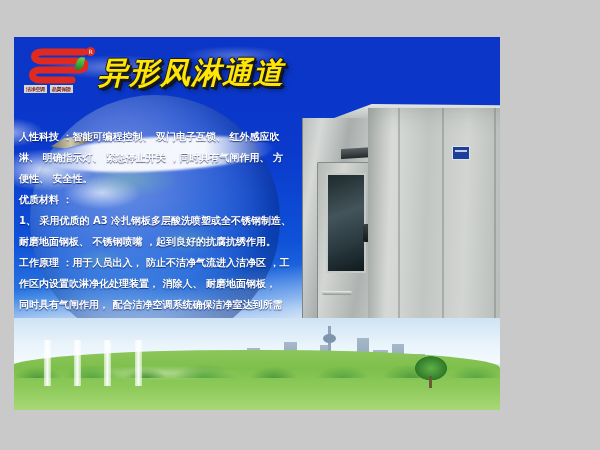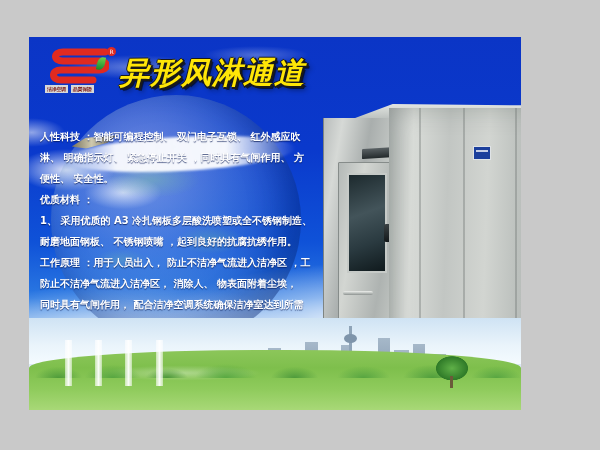--- a/index.html
+++ b/index.html
@@ -5,21 +5,21 @@
   html,body{margin:0;padding:0;}
   body{
     width:600px;height:450px;overflow:hidden;
     background:#c9c9c9;
     font-family:"DejaVu Sans","Liberation Sans",sans-serif;
   }
   #root{position:relative;width:600px;height:450px;}
 
   
   .poster{
-    position:absolute;left:29px;top:37px;width:492px;height:373px;
+    position:absolute;left:8px;top:37px;width:492px;height:373px;
     overflow:hidden;
     background:linear-gradient(180deg,#0b35c6 0%,#0a39cc 30%,#0f52d8 55%,#2b79e2 70%,#9dc6ee 80%,#dceaf6 88%,#eef6fb 100%);
   }
 
   
   .sky-glow{
     position:absolute;left:0;right:0;top:0;height:300px;
     background:
       radial-gradient(ellipse 330px 90px at 72% 96%, rgba(255,255,255,.95) 0%, rgba(255,255,255,0) 70%),
       radial-gradient(ellipse 260px 70px at 20% 99%, rgba(255,255,255,.75) 0%, rgba(255,255,255,0) 72%);
@@ -274,21 +274,21 @@
     <div class="title">异形风淋通道</div>
 
     <div class="copy">
       <p>人性科技 ：智能可编程控制、 双门电子互锁、 红外感应吹</p>
       <p>淋、 明确指示灯、 紧急停止开关 ，同时具有气闸作用、 方</p>
       <p>便性、 安全性。</p>
       <p>优质材料 ：</p>
       <p>1、 采用优质的 A3 冷扎钢板多层酸洗喷塑或全不锈钢制造、</p>
       <p>耐磨地面钢板、 不锈钢喷嘴 ，起到良好的抗腐抗绣作用。</p>
       <p>工作原理 ：用于人员出入， 防止不洁净气流进入洁净区 ，工</p>
-      <p>防止不洁净气流进入洁净区， 消除人、 物表面附着尘埃，</p>
+      <p>作区内设置吹淋净化处理装置， 消除人、 耐磨地面钢板，</p>
       <p>同时具有气闸作用， 配合洁净空调系统确保洁净室达到所需</p>
       <p>适用领域 ：半导体厂、 微电子厂、 生物制药厂。</p>
     </div>
 
     <div class="product">
       <div class="unit">
         <div class="shadow"></div>
         <div class="roof"></div>
         <div class="face-left">
           <div class="vent"></div>

